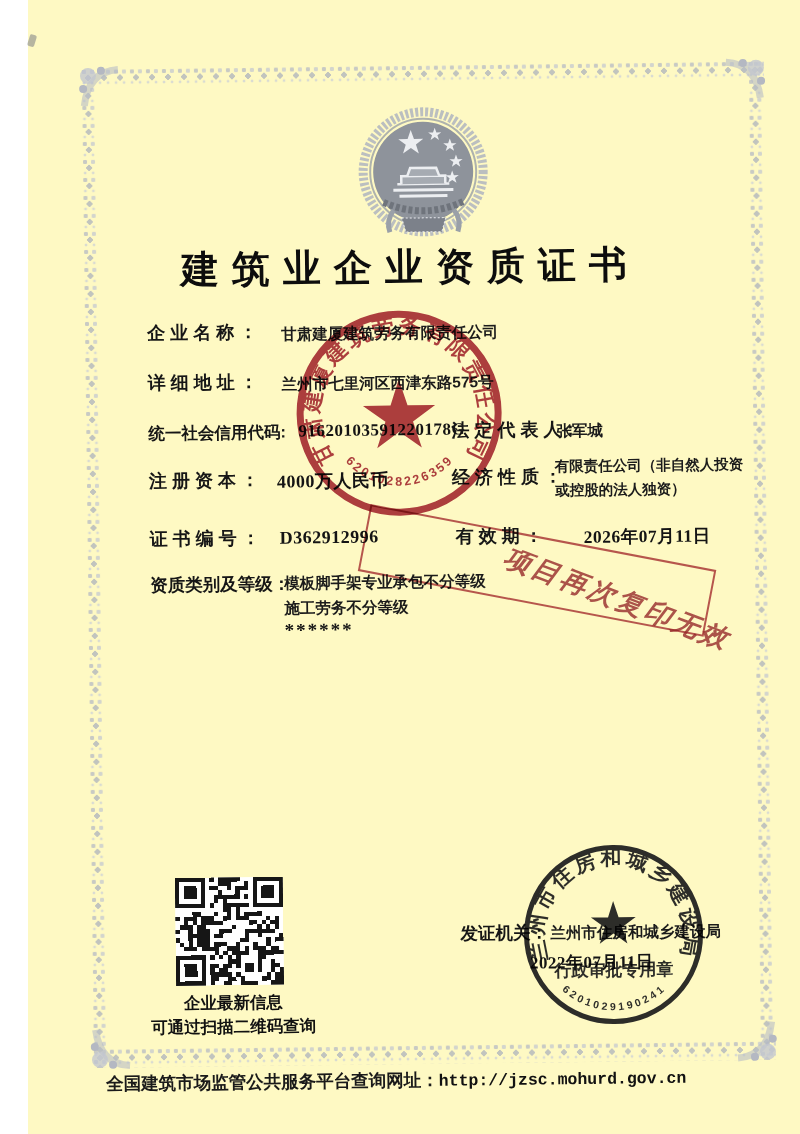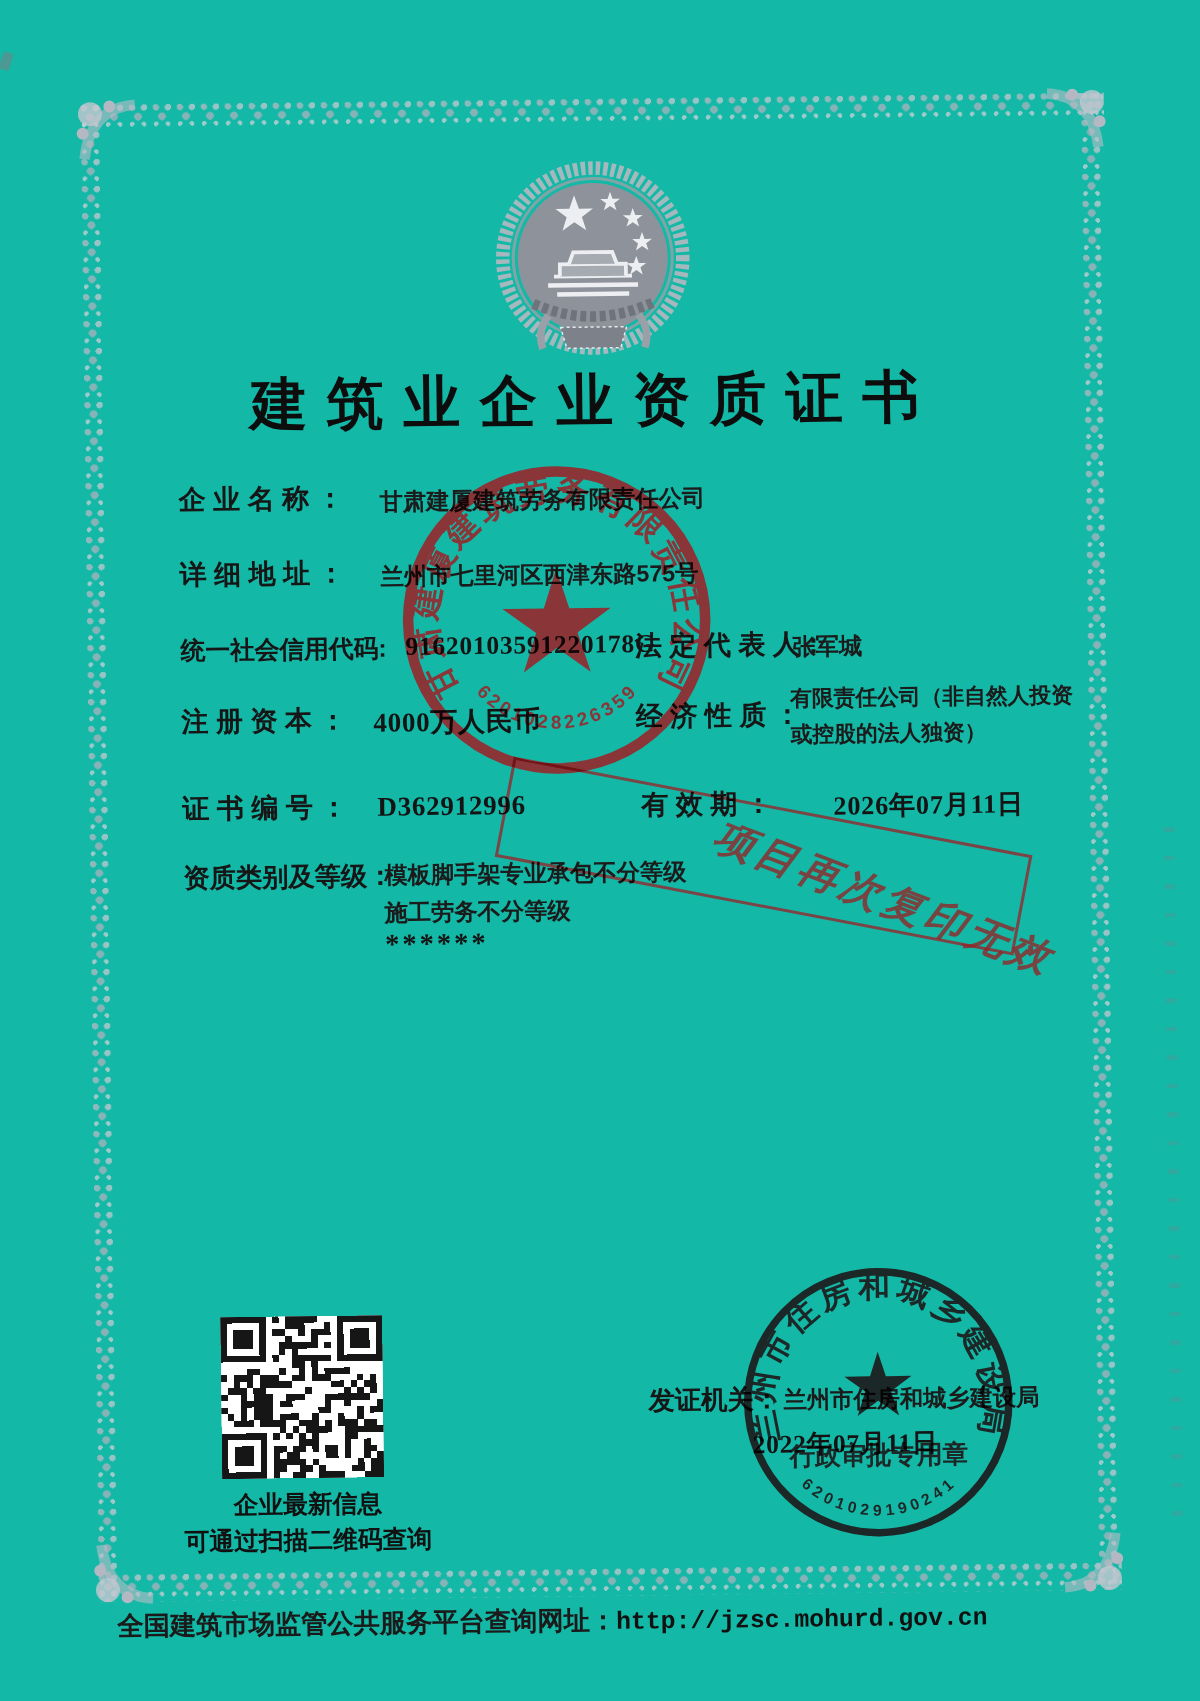--- a/index.html
+++ b/index.html
@@ -1,19 +1,19 @@
 <!DOCTYPE html>
 <html><head>
 <meta charset="utf-8">
 <style>
   html,body{margin:0;padding:0;background:#ffffff;}
   body{width:800px;height:1134px;position:relative;overflow:hidden;
        font-family:"Liberation Sans",sans-serif;color:#141414;}
   .abs{position:absolute;}
-  .sheet{position:absolute;inset:0;background:#14b8a6;}
+  .sheet{position:absolute;inset:0;background:#fef9c3;margin-left:28px;}
   .tilt{position:absolute;inset:0;transform:rotate(-0.7deg);transform-origin:50% 50%;}
 
   
   .lace{background-image:
       radial-gradient(circle 2.2px at 4px 4px, #b6bac4 95%, transparent),
       radial-gradient(circle 2.2px at 12px 4px, #c4c8d0 95%, transparent),
       radial-gradient(circle 2.7px at 8px 10px, #adb2bd 95%, transparent),
       radial-gradient(circle 1.6px at 4px 15px, #ccd0d7 95%, transparent),
       radial-gradient(circle 1.6px at 12px 15px, #ccd0d7 95%, transparent);
     background-size:16px 18px;opacity:.75;}

